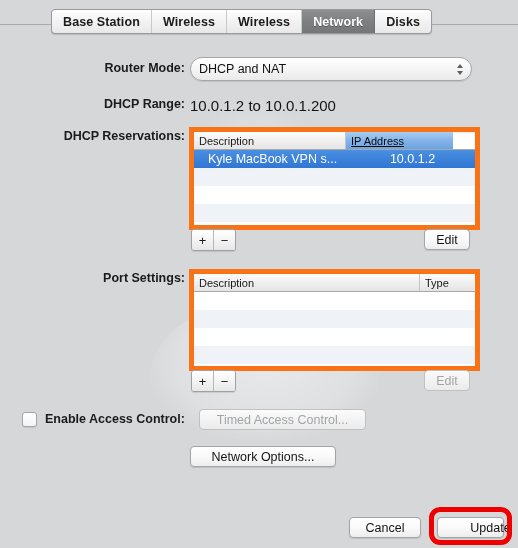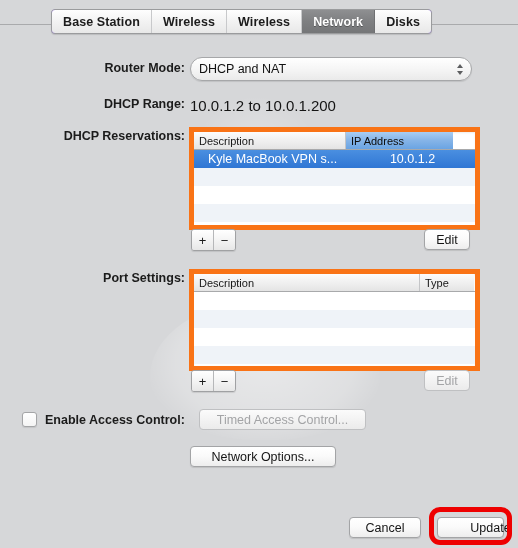--- a/index.html
+++ b/index.html
@@ -251,21 +251,21 @@
     background: linear-gradient(to bottom, #fbfbfb 0%, #f3f3f3 50%, #ebebeb 100%);
     box-shadow: none;
   }
 
   
   .checkbox-row {
     position: absolute;
     left: 22px;
     top: 412px;
     display: flex;
-    align-items: center;
+    align-items: flex-start;
     z-index: 1;
   }
   .checkbox {
     width: 13px;
     height: 13px;
     border: 1px solid #a4a5a7;
     border-radius: 3px;
     background: linear-gradient(to bottom, #ffffff 0%, #f4f4f4 100%);
     box-shadow: 0 1px 1px rgba(0,0,0,0.09);
     cursor: default;
@@ -320,21 +320,21 @@
 </div>
 
 <div class="label" style="left:60px; top:97px; width:125px;">DHCP Range:</div>
 <div class="value-static" style="left:190px; top:97px;">10.0.1.2 to 10.0.1.200</div>
 
 <div class="label" style="left:35px; top:129px; width:150px;">DHCP Reservations:</div>
 
 <div class="table" style="left:189px; top:127px; width:281px; height:93px;">
   <div class="thead">
     <div class="th" style="width:152px;">Description</div>
-    <div class="th sorted" style="width:107px;">IP Address</div>
+    <div class="th sorted" style="width:107px;text-decoration:underline;">IP Address</div>
   </div>
   <div class="tbody">
     <div class="trow selected">
       <div class="td" style="width:152px;">Kyle MacBook VPN s...</div>
       <div class="td" style="width:128px;">10.0.1.2</div>
     </div>
     <div class="trow even"></div>
     <div class="trow odd"></div>
     <div class="trow even"></div>
     <div class="trow odd"></div>

